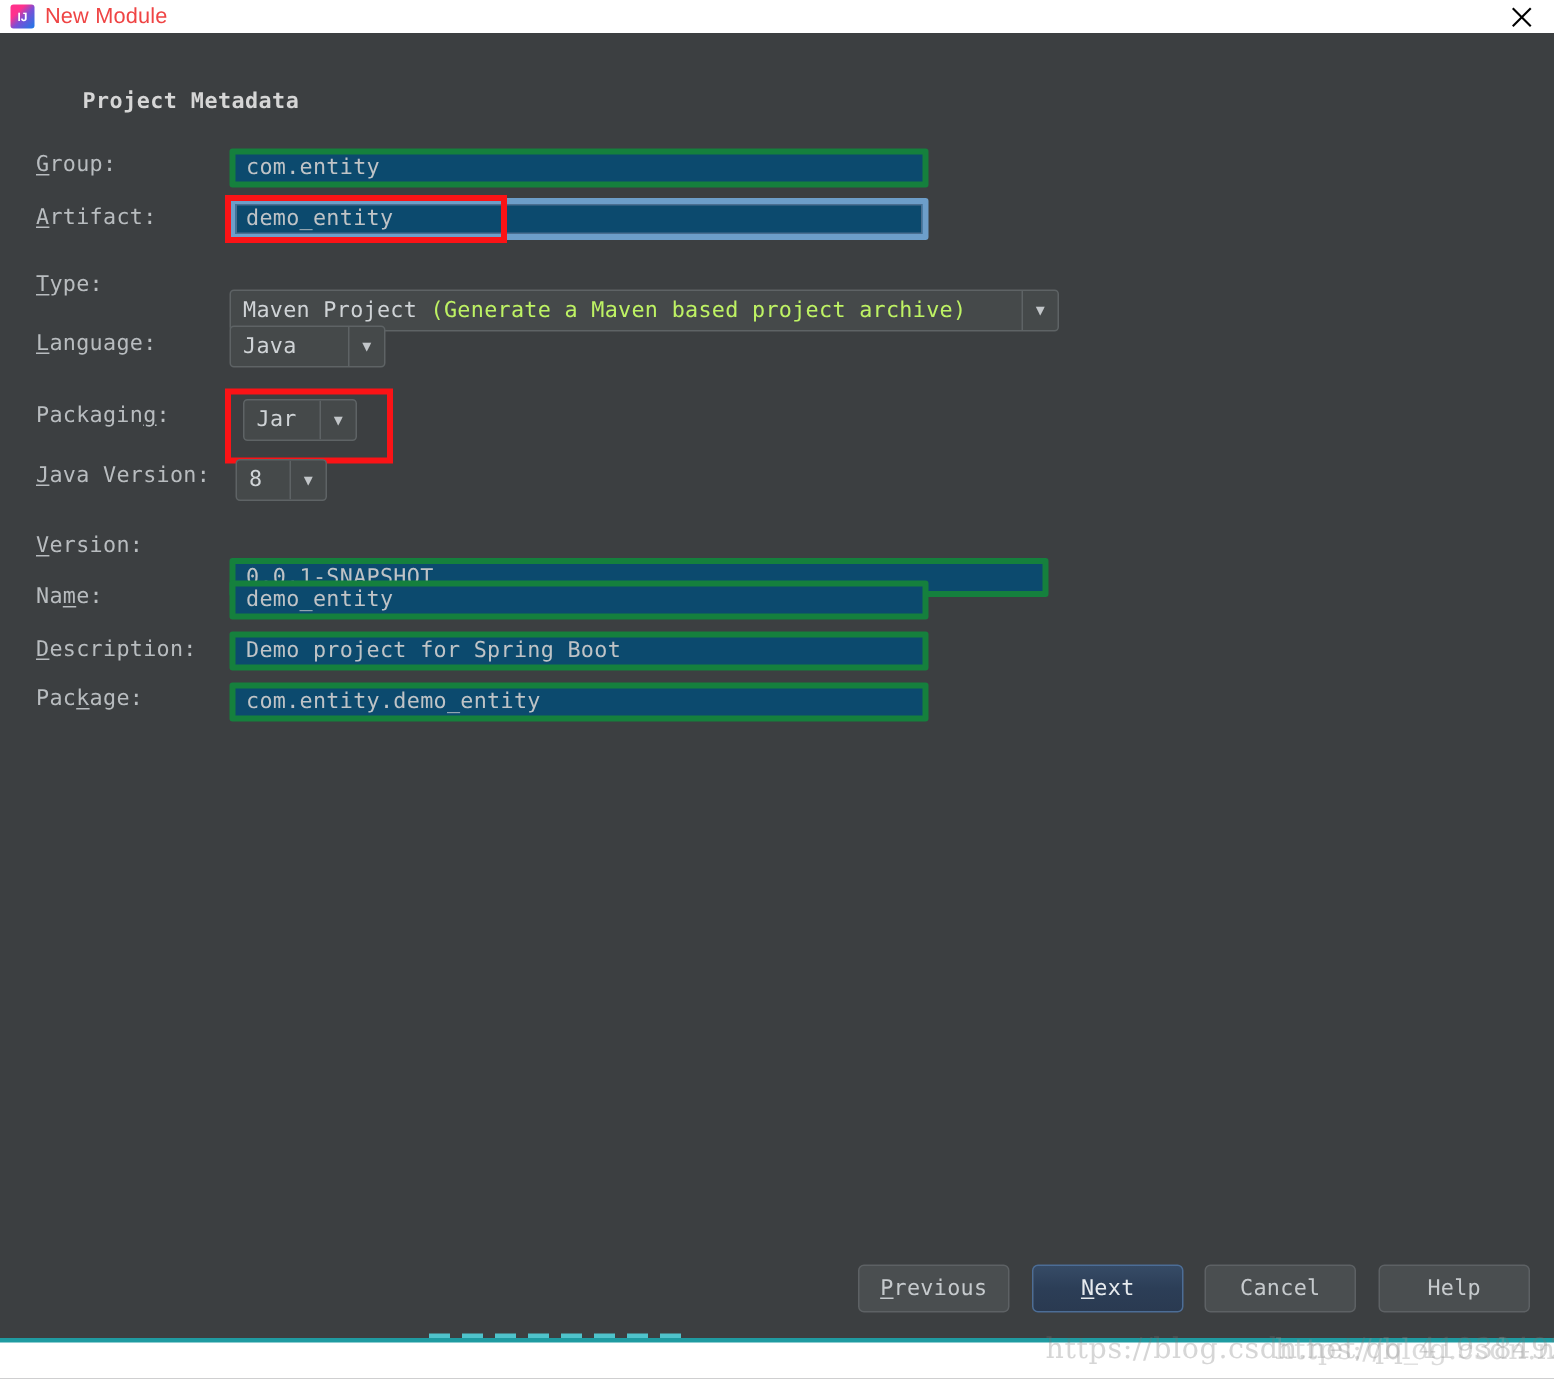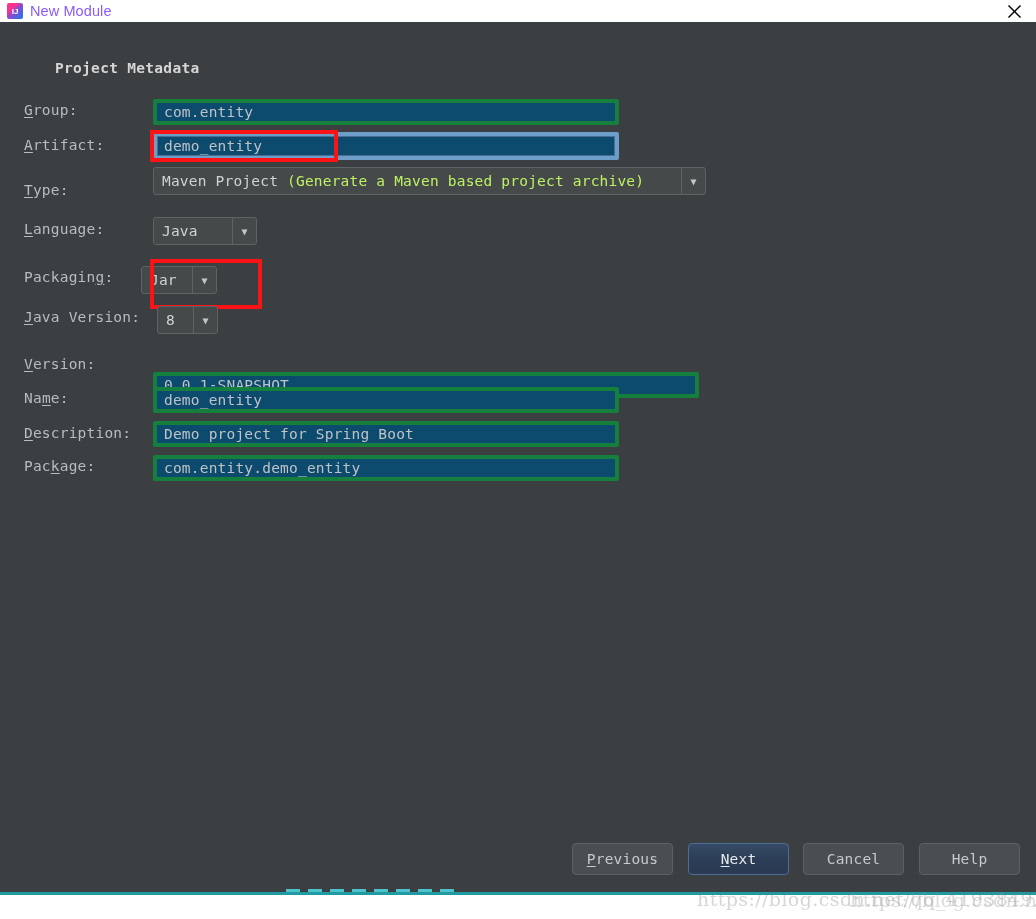--- a/index.html
+++ b/index.html
@@ -28,21 +28,21 @@
   #app-icon::after {
     content: "IJ";
     position: absolute; left: 0; top: 0;
     width: 16px; height: 16px;
     font-family: "Liberation Sans", sans-serif;
     font-size: 8px; font-weight: bold; color: #fff;
     display: flex; align-items: center; justify-content: center;
   }
   #title-text {
     font-family: "Liberation Sans", sans-serif;
-    font-size: 14.5px; color: #8b5cf6;
+    font-size: 14.5px; color: #ef4444;
     letter-spacing: .1px;
   }
   #close-btn {
     position: absolute; right: 0; top: 0;
     width: 44px; height: 22px;
     display: flex; align-items: center; justify-content: center;
     cursor: pointer;
   }
   #close-btn svg { display: block; }
 
@@ -194,39 +194,39 @@
     <span></span><u>A</u><span>rtifact:</span>
   </div>
   <div class="tfield focused" style="left:153px; top:110px; width:466px; height:28px;">
     <span>demo_entity</span>
   </div>
   <div class="redbox" style="left:150px; top:108px; width:188px; height:32px;"></div>
 
   <div class="flabel" style="left:24px; top:160px;">
     <span></span><u>T</u><span>ype:</span>
   </div>
-  <div class="combo" style="left:153px; top:145px; width:553px;justify-content:center;">
+  <div class="combo" style="left:153px; top:171px; width:553px;justify-content:center;">
     <div class="ctext">
       <span>Maven Project</span>&nbsp;<span class="dim">(Generate a Maven based project archive)</span>
     </div>
     <div class="carrow">▼</div>
   </div>
 
   <div class="flabel" style="left:24px; top:199px;">
     <span></span><u>L</u><span>anguage:</span>
   </div>
   <div class="combo" style="left:153px; top:195px; width:104px;">
     <div class="ctext">Java</div>
     <div class="carrow">▼</div>
   </div>
 
   <div class="flabel" style="left:24px; top:247px;">
     <span>Packagin</span><u>g</u><span>:</span>
   </div>
-  <div class="combo" style="left:141px; top:244px; width:76px;">
+  <div class="combo" style="left:162px; top:244px; width:76px;">
     <div class="ctext">Jar</div>
     <div class="carrow">▼</div>
   </div>
   <div class="redbox" style="left:150px; top:237px; width:112px; height:50px;"></div>
 
   <div class="flabel" style="left:24px; top:287px;">
     <span></span><u>J</u><span>ava Version:</span>
   </div>
   <div class="combo" style="left:157px; top:284px; width:61px;">
     <div class="ctext">8</div>

